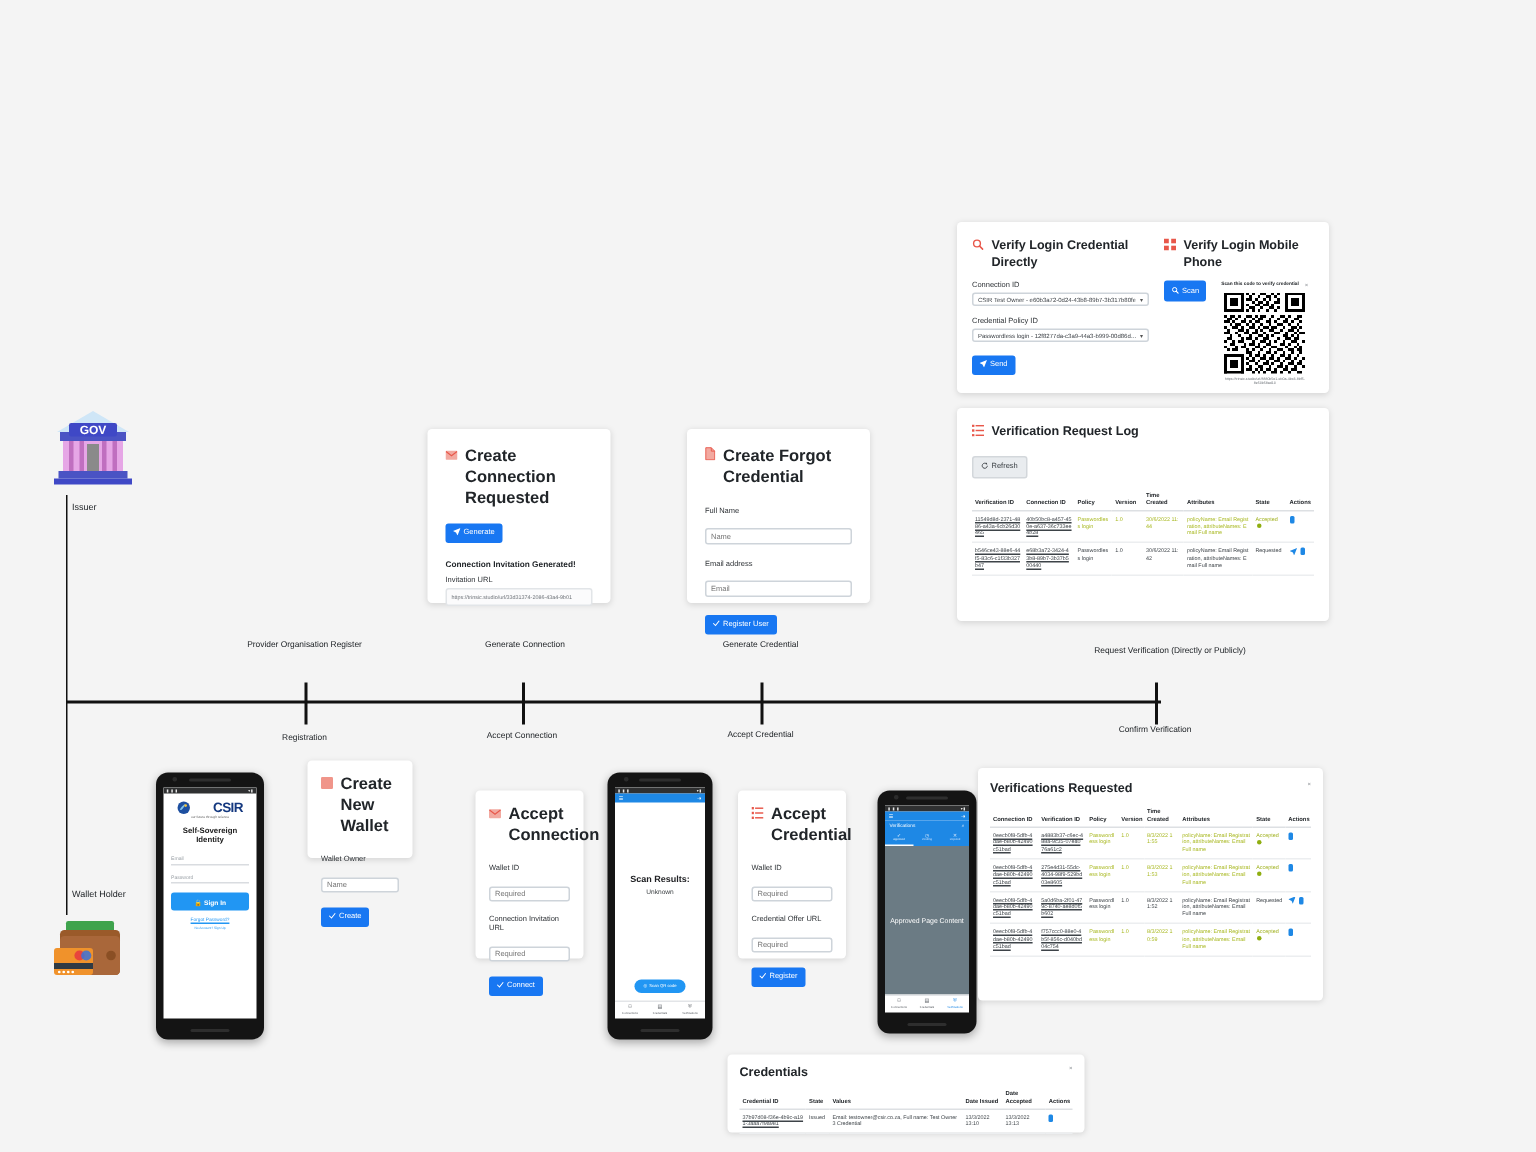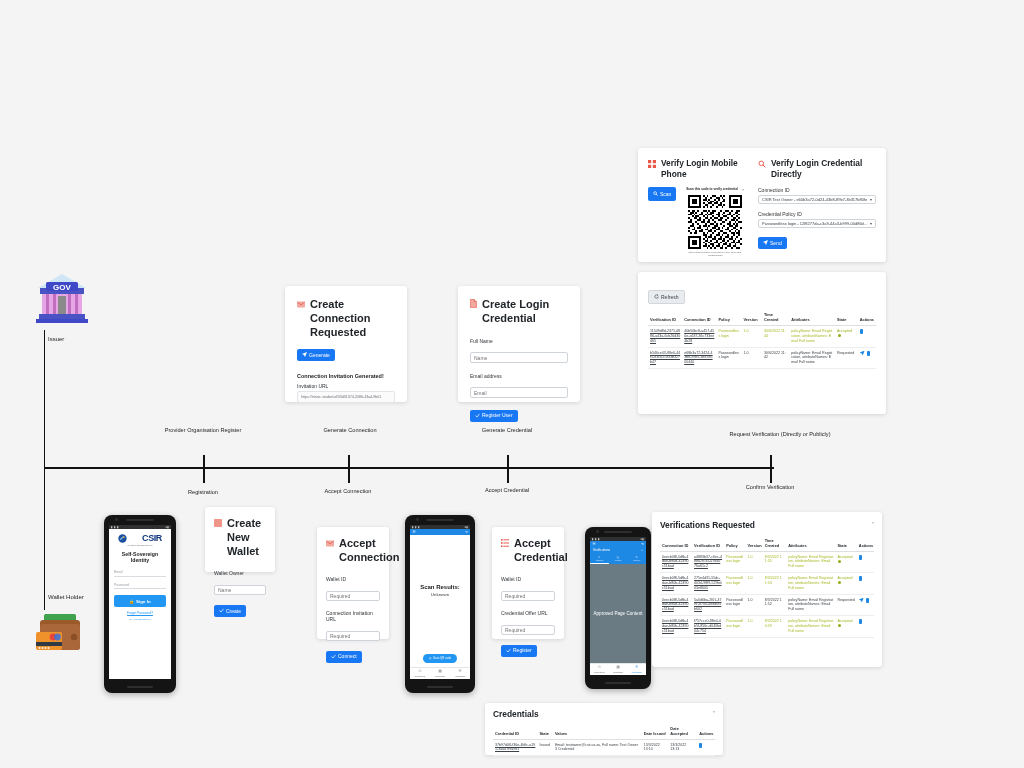--- a/index.html
+++ b/index.html
@@ -199,20 +199,53 @@
   <div class="abs tl-label" style="left:507px;top:427px;transform:translateX(-50%);">Generate Credential</div>
   <div class="abs tl-label" style="left:780px;top:431px;transform:translateX(-50%);">Request Verification (Directly or Publicly)</div>
 
   <div class="abs tl-label" style="left:203px;top:489px;transform:translateX(-50%);">Registration</div>
   <div class="abs tl-label" style="left:348px;top:488px;transform:translateX(-50%);">Accept Connection</div>
   <div class="abs tl-label" style="left:507px;top:487px;transform:translateX(-50%);">Accept Credential</div>
   <div class="abs tl-label" style="left:770px;top:484px;transform:translateX(-50%);">Confirm Verification</div>
 
   <div class="abs card" style="left:638px;top:148px;width:248px;height:114px;">
     <div style="padding:10px 10px 0 10px;display:flex;gap:10px;">
+
+      <div style="width:118px;">
+        <div class="card-title">
+          <span class="ficon">
+            <svg width="8" height="8" viewBox="0 0 12 12">
+                <circle cx="5" cy="5" r="3.4" fill="none" stroke="#e8574a" stroke-width="1.4"></circle>
+                <line x1="7.6" y1="7.6" x2="10.6" y2="10.6" stroke="#e8574a" stroke-width="1.5" stroke-linecap="round"></line>
+              </svg>
+          </span>
+          <span style="font-size:8.4px;">Verify Login Credential Directly</span>
+        </div>
+
+        <div class="flabel" style="margin-top:8px;">Connection ID</div>
+        <div class="fselect" style="height:9px;">
+          <span style="overflow:hidden;text-overflow:ellipsis;">CSIR Test Owner - e60b3a72-0d24-43b8-89b7-3b317b80fe</span>
+          <span class="caret">▾</span>
+        </div>
+
+        <div class="flabel" style="margin-top:7px;">Credential Policy ID</div>
+        <div class="fselect" style="height:9px;">
+          <span style="overflow:hidden;text-overflow:ellipsis;">Passwordless login - 12f8277da-c3a9-44a3-b999-00d86d1c</span>
+          <span class="caret">▾</span>
+        </div>
+
+        <div class="btn btn-primary" style="margin-top:9px;">
+          <span class="ficon">
+            <svg width="5" height="5" viewBox="0 0 10 10">
+                <polygon points="0,4 10,0 6,10 4,6" fill="#fff"></polygon>
+              </svg>
+          </span>
+          <span>Send</span>
+        </div>
+      </div>
 
       <div style="width:112px;position:relative;">
         <div class="card-title">
           <span class="ficon">
             <svg width="8" height="8" viewBox="0 0 10 10">
                 <rect x="0" y="0" width="4" height="4" fill="#e8574a"></rect>
                 <rect x="6" y="0" width="4" height="4" fill="#e8574a"></rect>
                 <rect x="0" y="6" width="4" height="4" fill="#e8574a"></rect>
                 <rect x="6" y="6" width="4" height="4" fill="#e8574a"></rect>
               </svg>
@@ -462,58 +495,38 @@
                     <rect x="20" y="28" width="1" height="1"></rect>
                     <rect x="23" y="28" width="1" height="1"></rect>
                     <rect x="26" y="28" width="2" height="1"></rect>
                 </g>
               </svg>
             </div>
             <div class="qr-url" style="margin-top:2px;">https://trinsic.studio/url/8880b5e1-eb0a-4bc3-8bf5-8e53b58ad13</div>
           </div>
         </div>
       </div>
-
-      <div style="width:118px;">
-        <div class="card-title">
-          <span class="ficon">
-            <svg width="8" height="8" viewBox="0 0 12 12">
-                <circle cx="5" cy="5" r="3.4" fill="none" stroke="#e8574a" stroke-width="1.4"></circle>
-                <line x1="7.6" y1="7.6" x2="10.6" y2="10.6" stroke="#e8574a" stroke-width="1.5" stroke-linecap="round"></line>
-              </svg>
-          </span>
-          <span style="font-size:8.4px;">Verify Login Credential Directly</span>
-        </div>
-
-        <div class="flabel" style="margin-top:8px;">Connection ID</div>
-        <div class="fselect" style="height:9px;">
-          <span style="overflow:hidden;text-overflow:ellipsis;">CSIR Test Owner - e60b3a72-0d24-43b8-89b7-3b317b80fe</span>
-          <span class="caret">▾</span>
-        </div>
-
-        <div class="flabel" style="margin-top:7px;">Credential Policy ID</div>
-        <div class="fselect" style="height:9px;">
-          <span style="overflow:hidden;text-overflow:ellipsis;">Passwordless login - 12f8277da-c3a9-44a3-b999-00d86d1c</span>
-          <span class="caret">▾</span>
-        </div>
-
-        <div class="btn btn-primary" style="margin-top:9px;">
-          <span class="ficon">
-            <svg width="5" height="5" viewBox="0 0 10 10">
-                <polygon points="0,4 10,0 6,10 4,6" fill="#fff"></polygon>
-              </svg>
-          </span>
-          <span>Send</span>
-        </div>
-      </div>
     </div>
   </div>
 
   <div class="abs card" style="left:638px;top:272px;width:248px;height:142px;">
     <div style="padding:10px 10px 0 10px;">
+      <div class="card-title">
+        <span class="ficon">
+          <svg width="8" height="8" viewBox="0 0 10 10">
+              <rect x="0" y="0" width="2" height="2" fill="#e8574a"></rect>
+              <rect x="3" y="0.4" width="7" height="1.2" fill="#e8574a"></rect>
+              <rect x="0" y="4" width="2" height="2" fill="#e8574a"></rect>
+              <rect x="3" y="4.4" width="7" height="1.2" fill="#e8574a"></rect>
+              <rect x="0" y="8" width="2" height="2" fill="#e8574a"></rect>
+              <rect x="3" y="8.4" width="7" height="1.2" fill="#e8574a"></rect>
+            </svg>
+        </span>
+        <span style="font-size:8.4px;">Verification Request Log</span>
+      </div>
 
       <div class="btn btn-light" style="margin-top:8px;">
         <span class="ficon">
           <svg width="5" height="5" viewBox="0 0 10 10">
               <path d="M8.4 5a3.4 3.4 0 1 1-1-2.4" fill="none" stroke="#3b4045" stroke-width="1.2"></path>
               <polygon points="7.4,0.6 8.4,3.2 5.8,2.8" fill="#3b4045"></polygon>
             </svg>
         </span>
         <span>Refresh</span>
       </div>
@@ -601,21 +614,21 @@
 
   <div class="abs card" style="left:458px;top:286px;width:122px;height:116px;">
     <div style="padding:12px 12px 0 12px;">
       <div class="card-title">
         <span class="ficon">
           <svg width="7" height="9" viewBox="0 0 8 10">
               <path d="M0.6 0.4h4.2L7.4 3v6.6H0.6z" fill="#f2a9a0" stroke="#e8574a" stroke-width=".7"></path>
               <path d="M4.8 0.4V3h2.6" fill="none" stroke="#e8574a" stroke-width=".7"></path>
             </svg>
         </span>
-        <span>Create Login Credential</span>
+        <span>Create Forgot Credential</span>
       </div>
 
       <div class="flabel" style="margin-top:12px;">Full Name</div>
       <input class="finput" style="width: 100%; height: 11px;" placeholder="Name">
 
       <div class="flabel" style="margin-top:9px;">Email address</div>
       <input class="finput" style="width: 100%; height: 11px;" placeholder="Email">
 
       <div class="btn btn-primary" style="margin-top:11px;">
         <span class="ficon">

